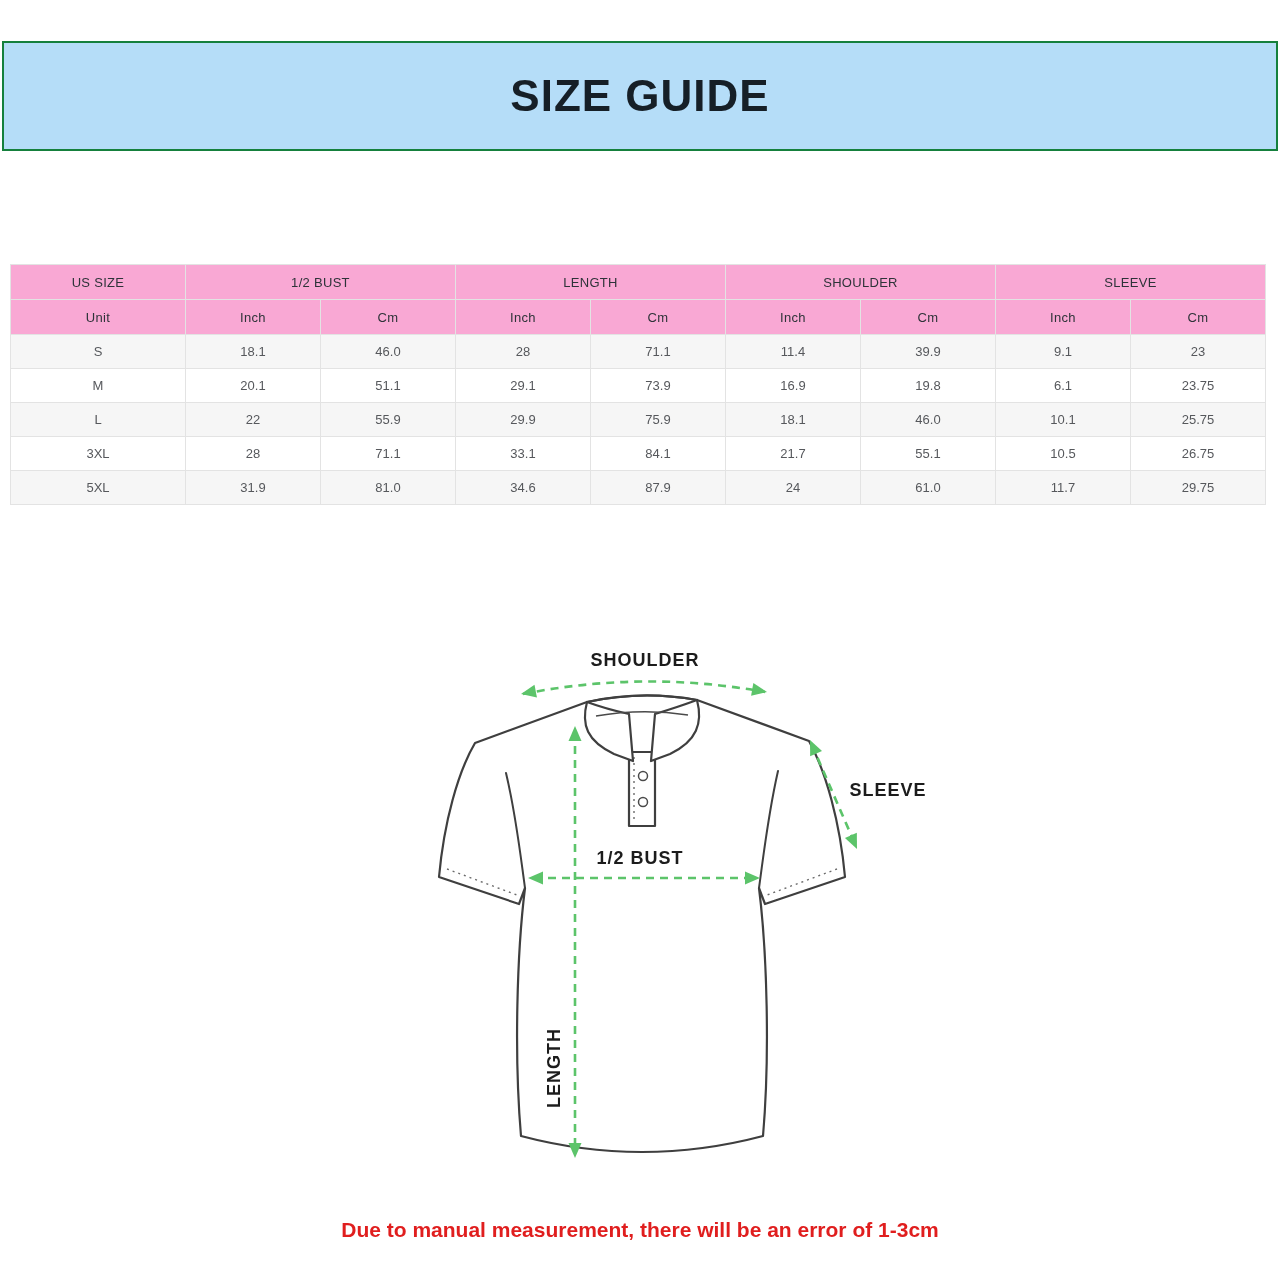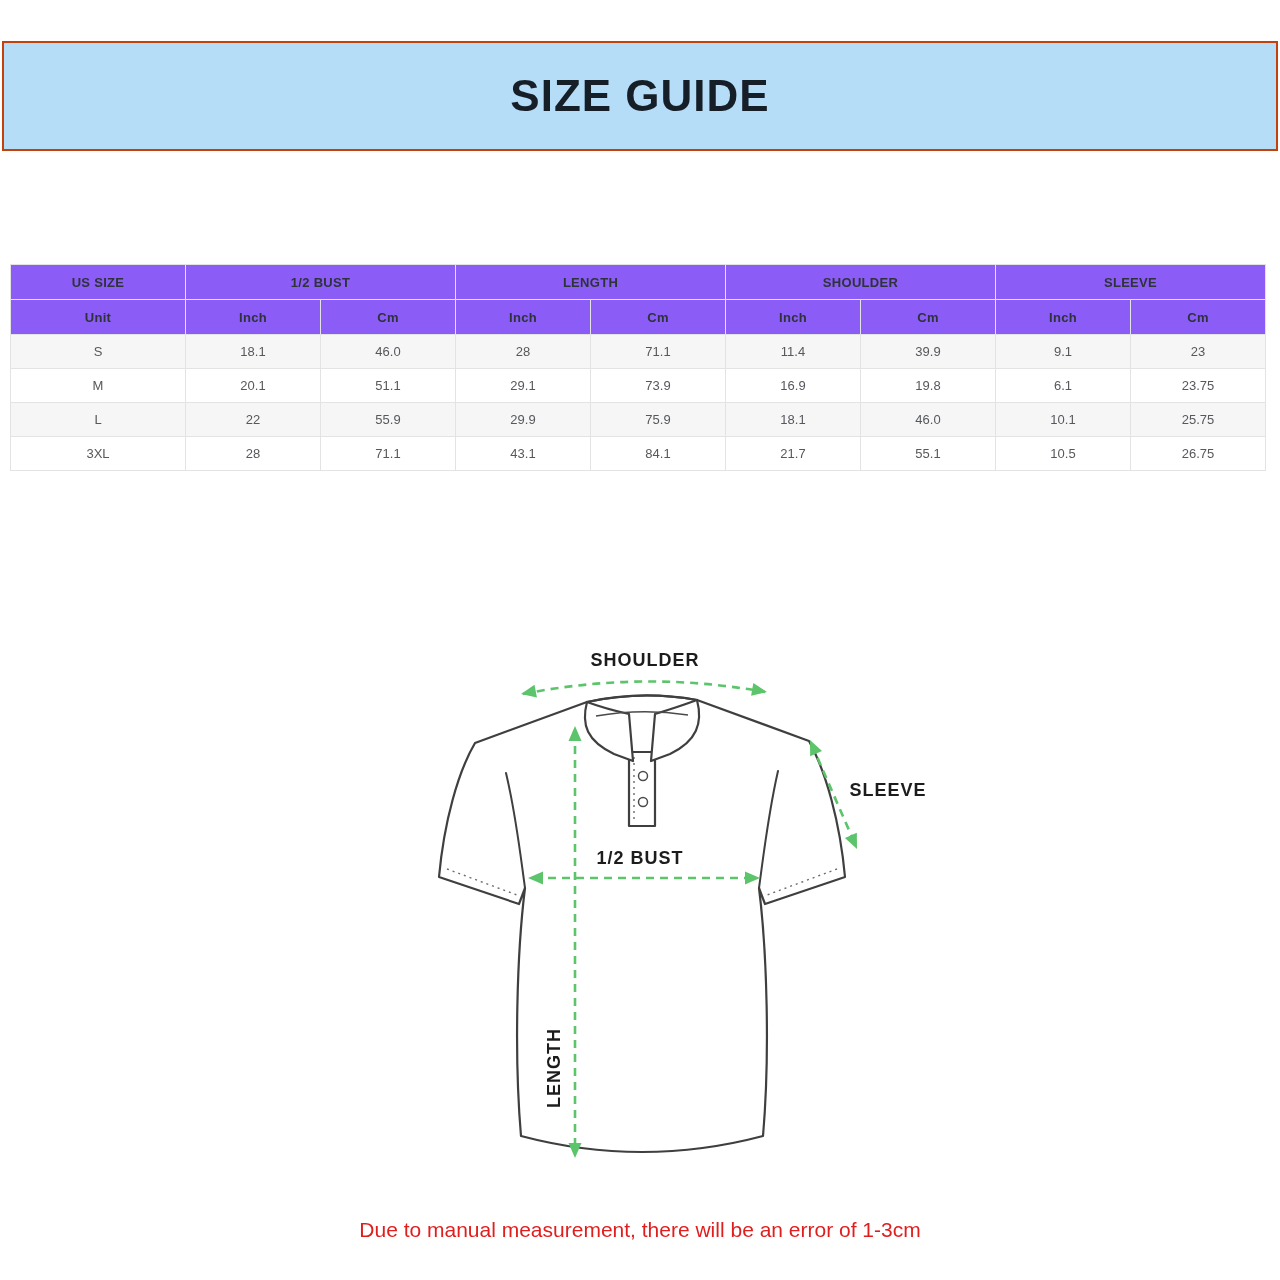--- a/index.html
+++ b/index.html
@@ -8,21 +8,21 @@
     position:relative;
     width:1280px; height:1280px;
     font-family:"Liberation Sans", sans-serif;
     overflow:hidden;
   }
 
   
   .banner {
     position:absolute; top:41px; left:2px; width:1276px; height:110px;
     background:#b5ddf8;
-    border:2px solid #c2410c;
+    border:2px solid #15803d;
     display:flex; align-items:center; justify-content:center;
   }
   .banner h1 {
     font-size:44px; font-weight:800; letter-spacing:1px;
     color:#161f27;
   }
 
   
   table.size-table {
     position:absolute; top:264px; left:10px; width:1256px;
@@ -31,21 +31,21 @@
     font-size:13px;
   }
   table.size-table col.col-size { width:175px; }
   table.size-table col.col-sub  { width:135px; }
   table.size-table th, table.size-table td {
     border:1px solid #e3e3e3;
     height:34px;
     vertical-align:middle;
   }
   table.size-table thead th {
-    font-weight:700; color:#2e3339; background:#8b5cf6;
+    font-weight:400; color:#2e3339; background:#f9a8d4;
     height:35px; letter-spacing:0.3px;
   }
   table.size-table tbody td { color:#56585c; font-weight:400; }
   table.size-table tbody tr:nth-child(odd) td { background:#f6f6f6; }
   table.size-table tbody tr:nth-child(even) td { background:#ffffff; }
 
   
   .diagram {
     position:absolute; left:420px; top:630px; width:560px; height:560px;
   }
@@ -58,21 +58,21 @@
   .arrowhead    { fill:#5cc46a; stroke:none; }
   .measure-label{
     font-family:"Liberation Sans", sans-serif;
     font-size:18px; font-weight:700; fill:#1c1c1c; letter-spacing:1px;
   }
 
   
   .footnote {
     position:absolute; top:1218px; left:0; width:1280px;
     text-align:center;
-    font-size:21px; font-weight:400; color:#e01e1e;
+    font-size:21px; font-weight:700; color:#e01e1e;
   }
 </style>
 </head>
 <body>
 
 <div class="banner">
   <h1>SIZE GUIDE</h1>
 </div>
 
 <table class="size-table">
@@ -138,26 +138,37 @@
         <td>75.9</td>
         <td>18.1</td>
         <td>46.0</td>
         <td>10.1</td>
         <td>25.75</td>
       </tr>
       <tr>
         <td>3XL</td>
         <td>28</td>
         <td>71.1</td>
-        <td>43.1</td>
+        <td>33.1</td>
         <td>84.1</td>
         <td>21.7</td>
         <td>55.1</td>
         <td>10.5</td>
         <td>26.75</td>
+      </tr>
+      <tr>
+        <td>5XL</td>
+        <td>31.9</td>
+        <td>81.0</td>
+        <td>34.6</td>
+        <td>87.9</td>
+        <td>24</td>
+        <td>61.0</td>
+        <td>11.7</td>
+        <td>29.75</td>
       </tr>
     </tbody>
 </table>
 
 <div class="diagram">
   <svg viewBox="0 0 560 560">
 
     <path class="shirt-stroke" d="M 55,113
          C 38,142 24,192 19,247
          L 99,274

